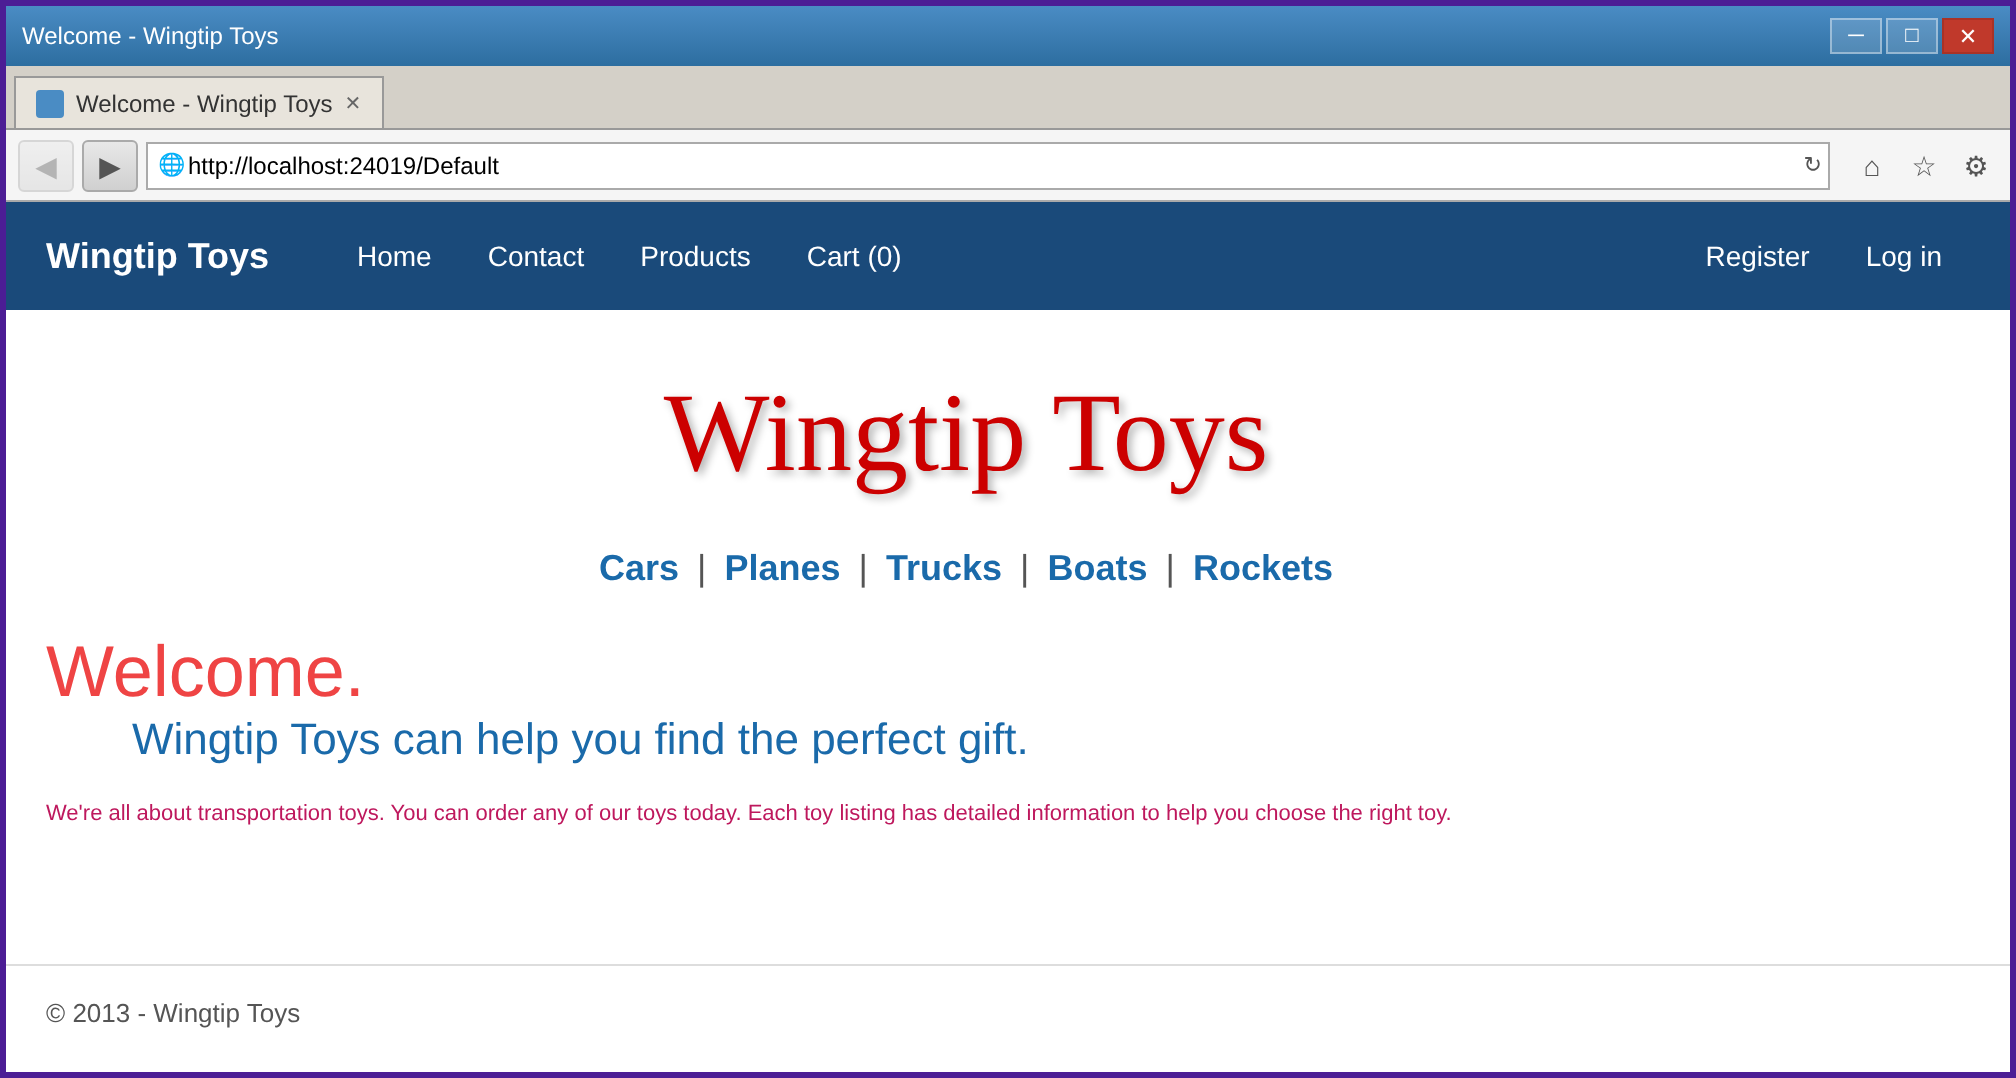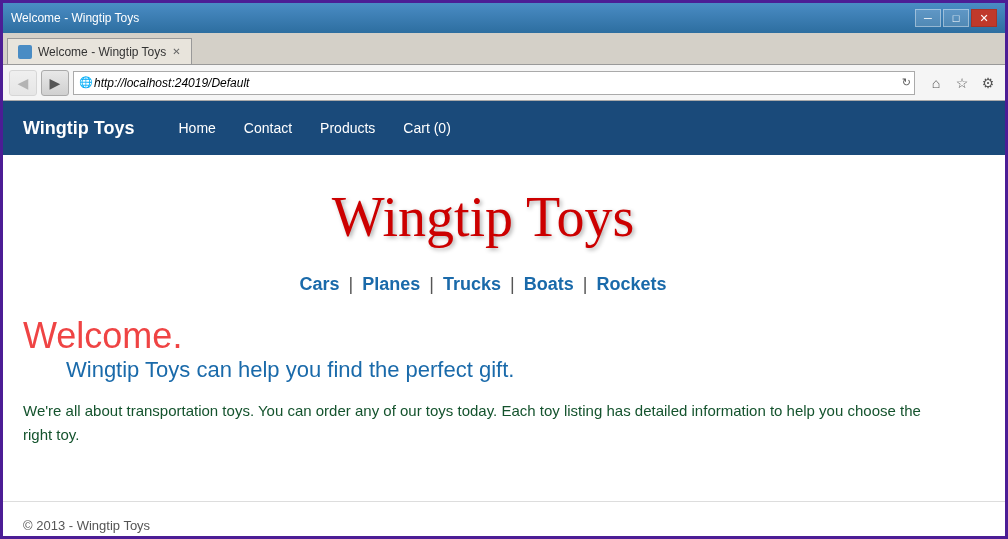--- a/index.html
+++ b/index.html
@@ -132,21 +132,20 @@
       font-size: 11px;
       color: #777;
     }
     .address-wrap input {
       width: 100%;
       height: 24px;
       border: 1px solid #aaa;
       padding: 0 46px 0 20px;
       font-size: 12px;
       background: white;
-      font-style: italic;
     }
     .search-btn {
       position: absolute;
       right: 4px;
       font-size: 11px;
       color: #555;
       background: none;
       border: none;
       cursor: pointer;
     }
@@ -250,24 +249,24 @@
       font-weight: normal;
     }
     .welcome-subtitle {
       color: #1a6aaa;
       font-size: 22px;
       font-weight: normal;
       margin-bottom: 16px;
       margin-left: 43px;
     }
     .welcome-body {
-      color: #14532d;
-      font-size: 15px;
+      color: #be185d;
+      font-size: 11px;
       line-height: 1.6;
-      margin-bottom: 34px;
+      margin-bottom: 45px;
     }
 
     .site-footer {
       border-top: 1px solid #ddd;
       padding: 16px 20px;
       color: #555;
       font-size: 13px;
     }
   </style>
 </head>
@@ -311,20 +310,24 @@
 
   <div class="browser-content">
 
     <nav class="site-nav">
       <a class="site-brand">Wingtip Toys</a>
       <div class="site-nav-links">
         <a class="site-nav-link">Home</a>
         <a class="site-nav-link">Contact</a>
         <a class="site-nav-link">Products</a>
         <a class="site-nav-link">Cart (0)</a>
+      </div>
+      <div class="site-nav-right">
+        <a class="site-nav-link">Register</a>
+        <a class="site-nav-link">Log in</a>
       </div>
     </nav>
 
     <div class="page-content">
 
       <div class="site-logo-section">
         <span class="site-logo-text">Wingtip Toys</span>
       </div>
 
       <div class="category-links">

